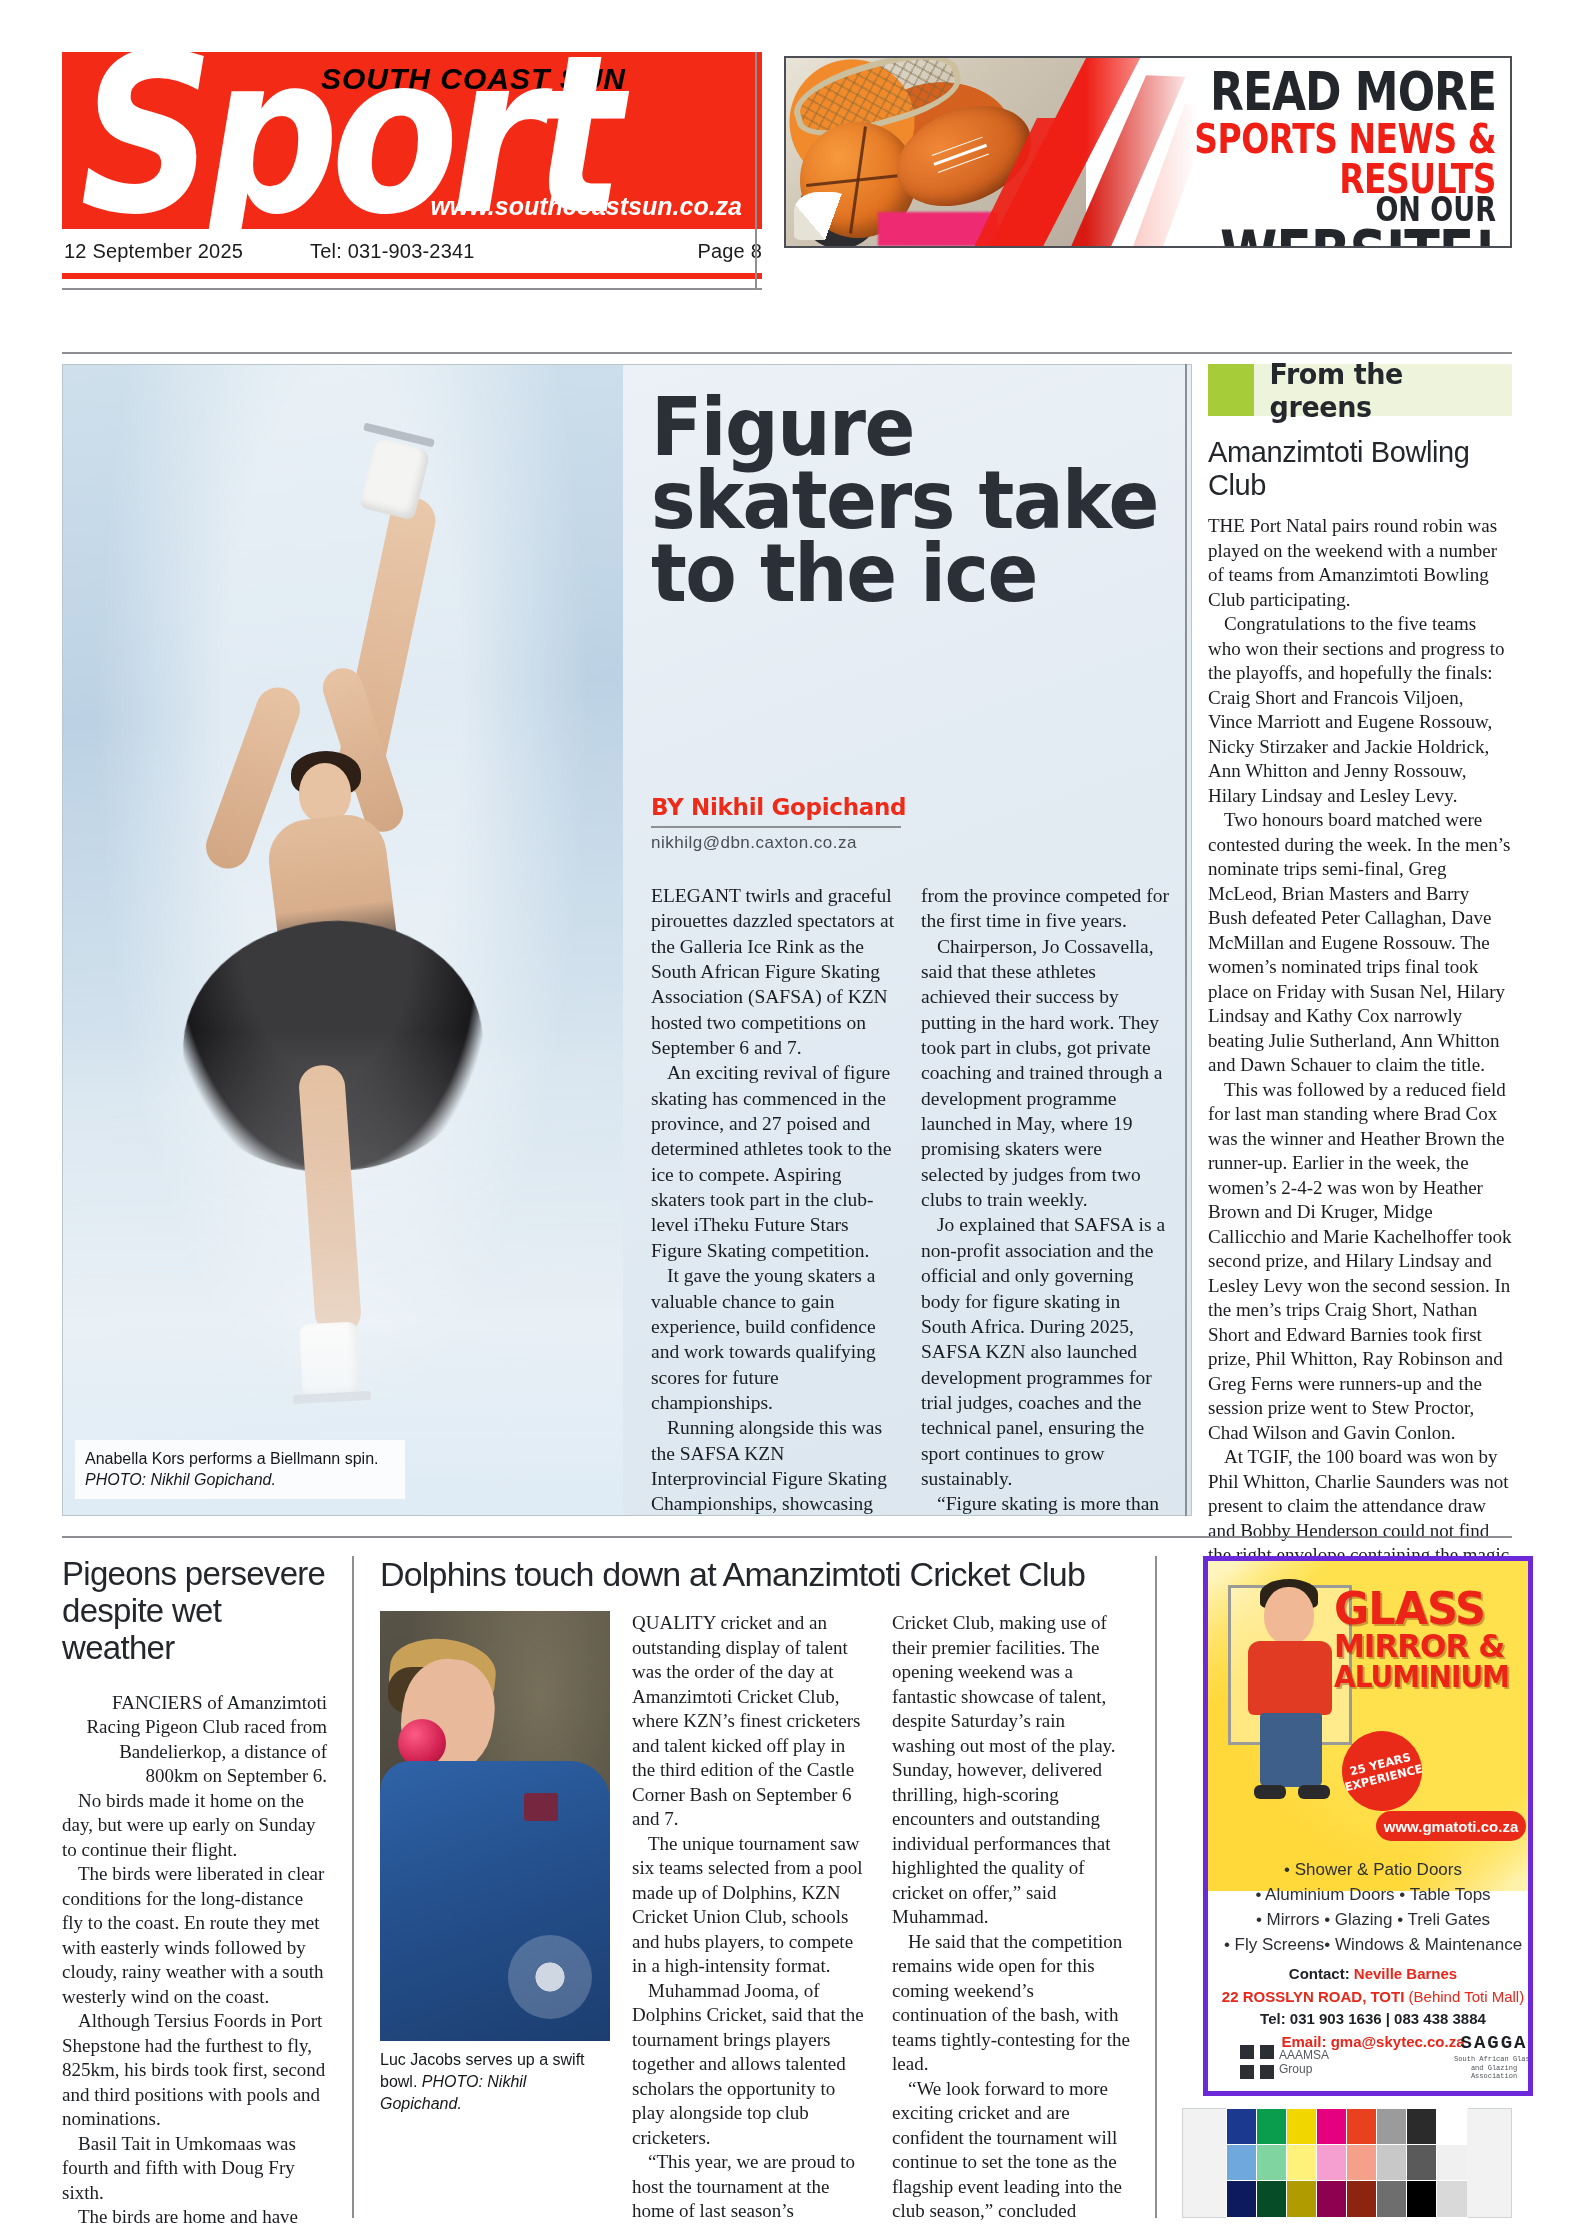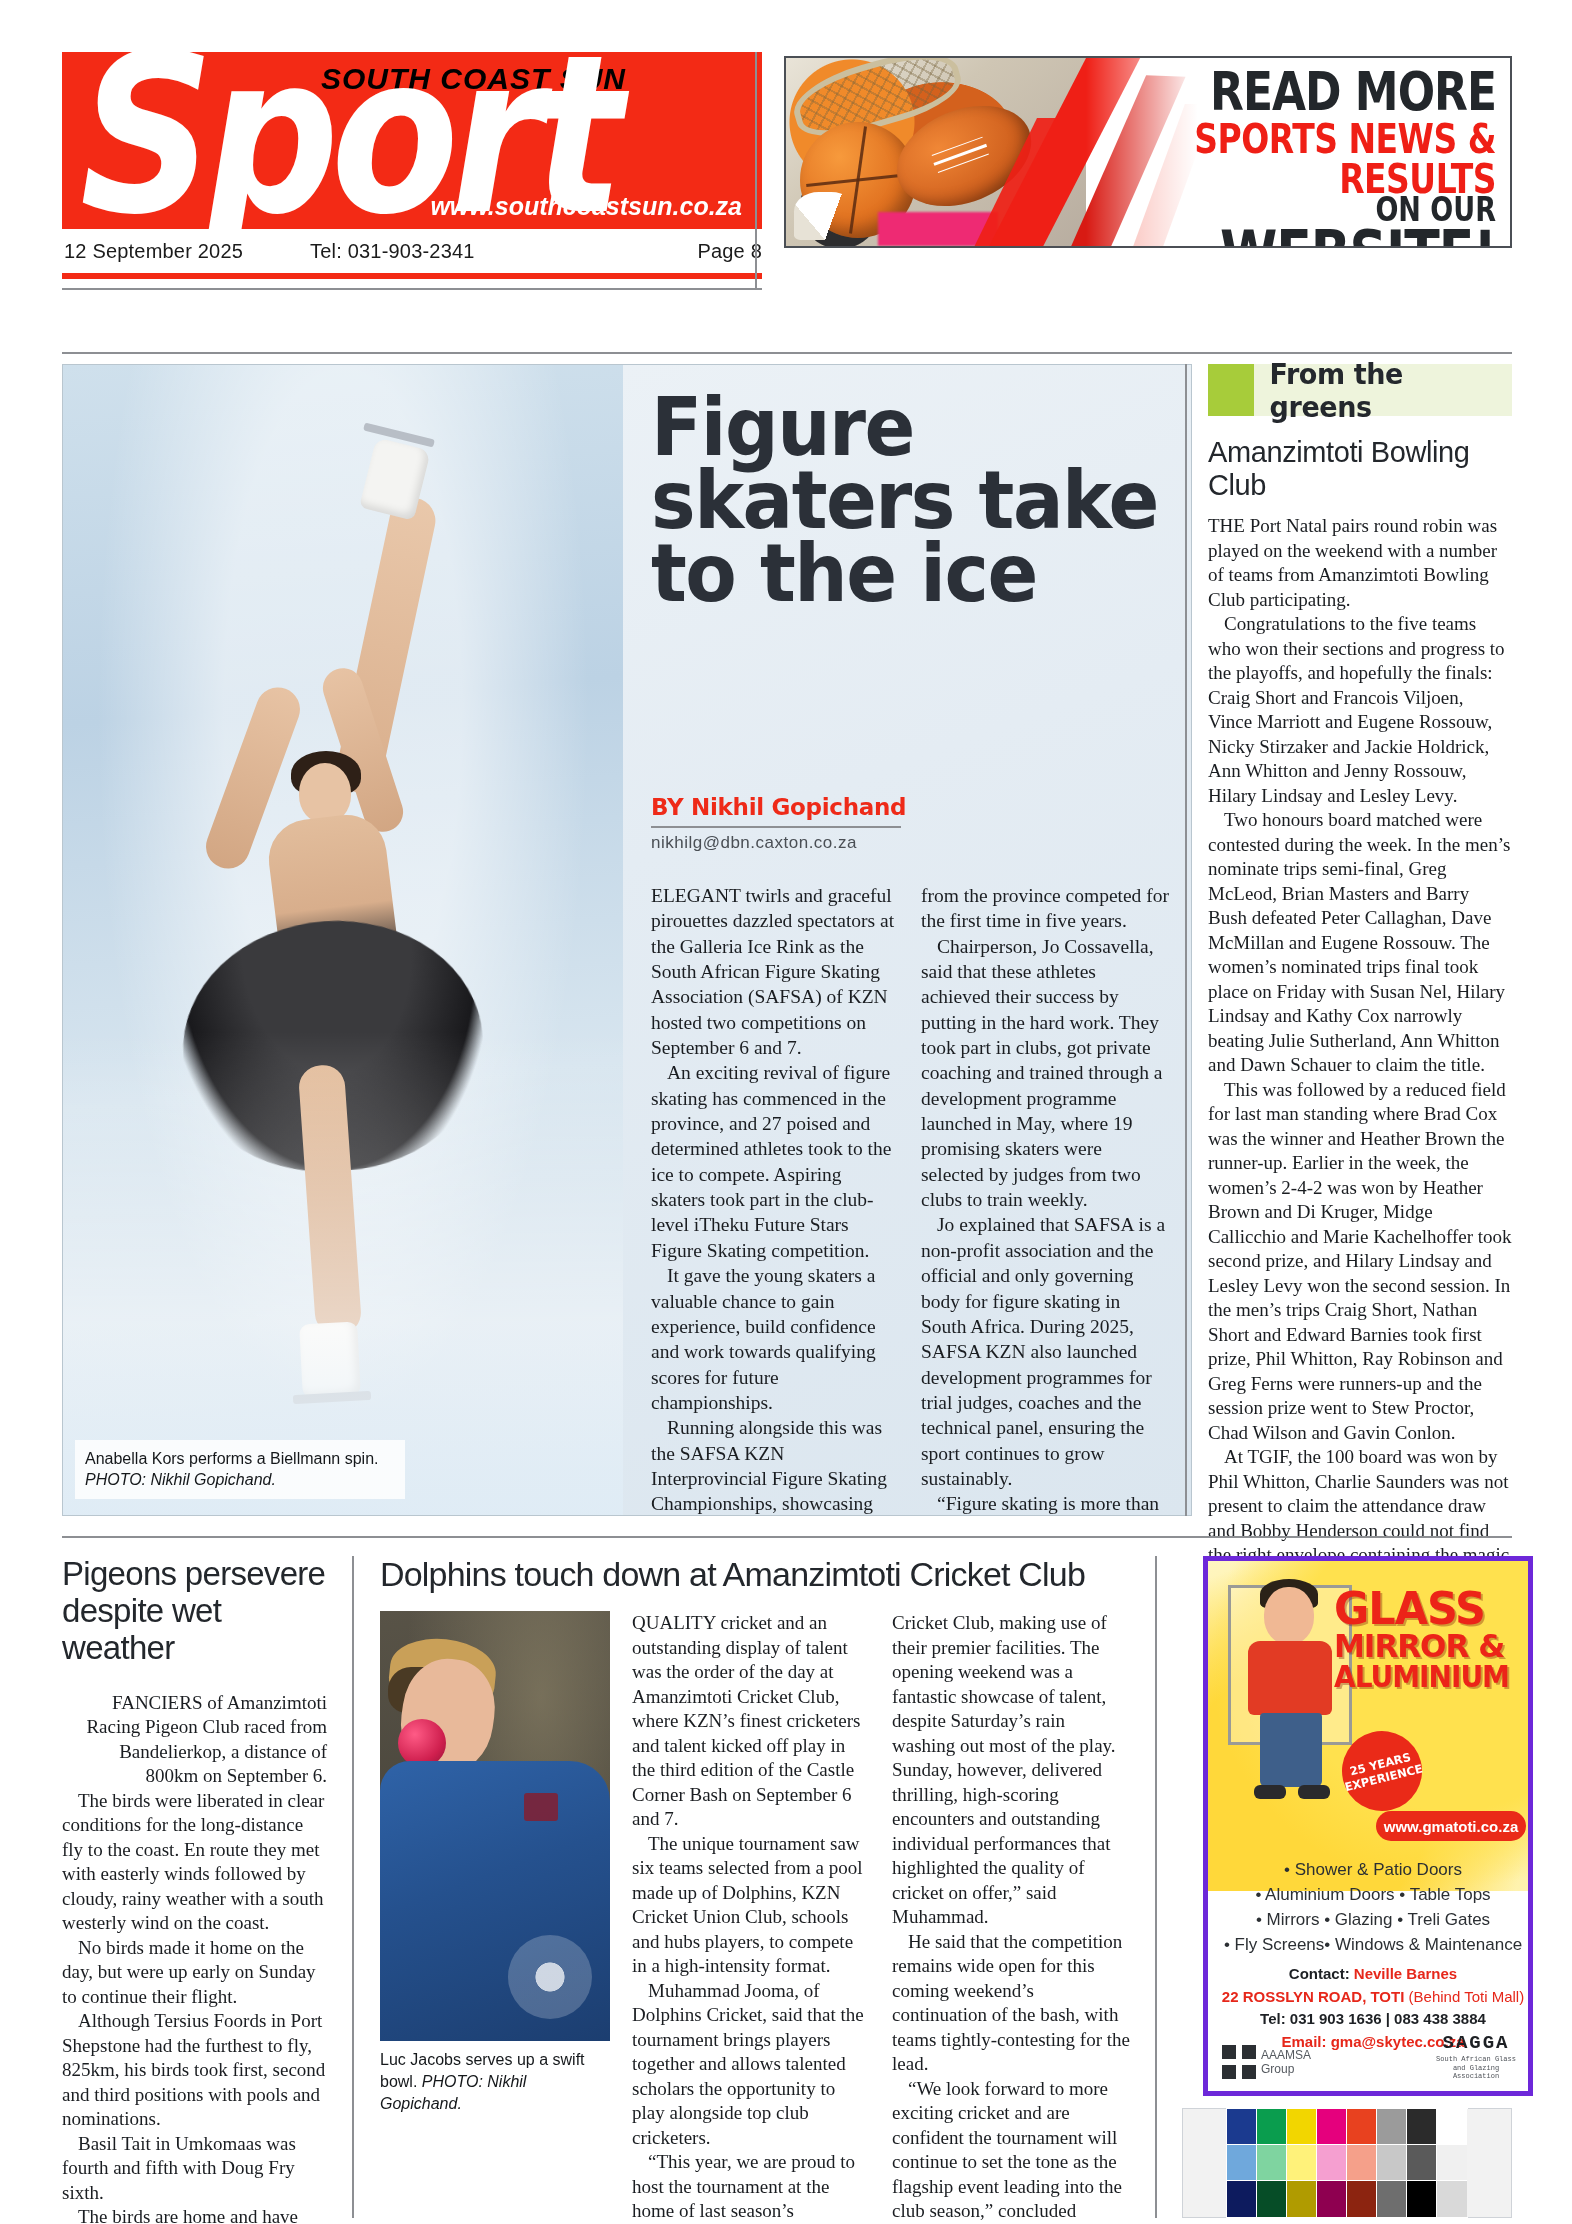--- a/index.html
+++ b/index.html
@@ -410,21 +410,21 @@
   .ga-list{
     position:absolute; left:8px; top:296px; width:314px; text-align:center;
     font-family:"Liberation Sans", sans-serif; font-size:17px; color:#2b2f33; line-height:1.48;
   }
   .ga-contact{
     position:absolute; left:8px; top:402px; width:314px; text-align:center;
     font-family:"Liberation Sans", sans-serif; font-size:15px; line-height:1.5; color:#1d2024;
   }
   .ga-contact .r{ color:#e6271a; font-weight:bold; }
   .ga-contact .b{ font-weight:bold; }
-  .ga-logos{ position:absolute; left:10px; bottom:6px; width:310px; height:54px; }
+  .ga-logos{ position:absolute; left:28px; bottom:6px; width:310px; height:54px; }
   .ga-aaamsa{
     position:absolute; left:4px; bottom:6px;
     font-family:"Liberation Sans", sans-serif; font-size:12px; color:#555a60; line-height:1.2;
     display:flex; align-items:center; gap:5px;
   }
   .ga-aaamsa .mark{
     width:34px; height:34px;
     background:
       linear-gradient(#2b2f33 0 0) 0 0/14px 14px no-repeat,
       linear-gradient(#2b2f33 0 0) 20px 0/14px 14px no-repeat,
@@ -568,22 +568,22 @@
     </div>
   </div>
 
   <div class="bottom-divider"></div>
   <div class="vline-1"></div>
   <div class="vline-2"></div>
 
   <div class="pigeons">
     <h2>Pigeons persevere despite wet weather</h2>
     <p class="first">FANCIERS of Amanzimtoti Racing Pigeon Club raced from Bandelierkop, a distance of 800km on September 6.</p>
+    <p>No birds made it home on the day, but were up early on Sunday to continue their flight.</p>
     <p>The birds were liberated in clear conditions for the long-distance fly to the coast. En route they met with easterly winds followed by cloudy, rainy weather with a south westerly wind on the coast.</p>
-    <p>No birds made it home on the day, but were up early on Sunday to continue their flight.</p>
     <p>Although Tersius Foords in Port Shepstone had the furthest to fly, 825km, his birds took first, second and third positions with pools and nominations.</p>
     <p>Basil Tait in Umkomaas was fourth and fifth with Doug Fry sixth.</p>
     <p>The birds are home and have earned a deserved rest.</p>
   </div>
 
   <div class="dolphins">
     <h2>Dolphins touch down at Amanzimtoti Cricket Club</h2>
     <div class="dolphins-body">
 
       <div class="dolph-photo-col">

